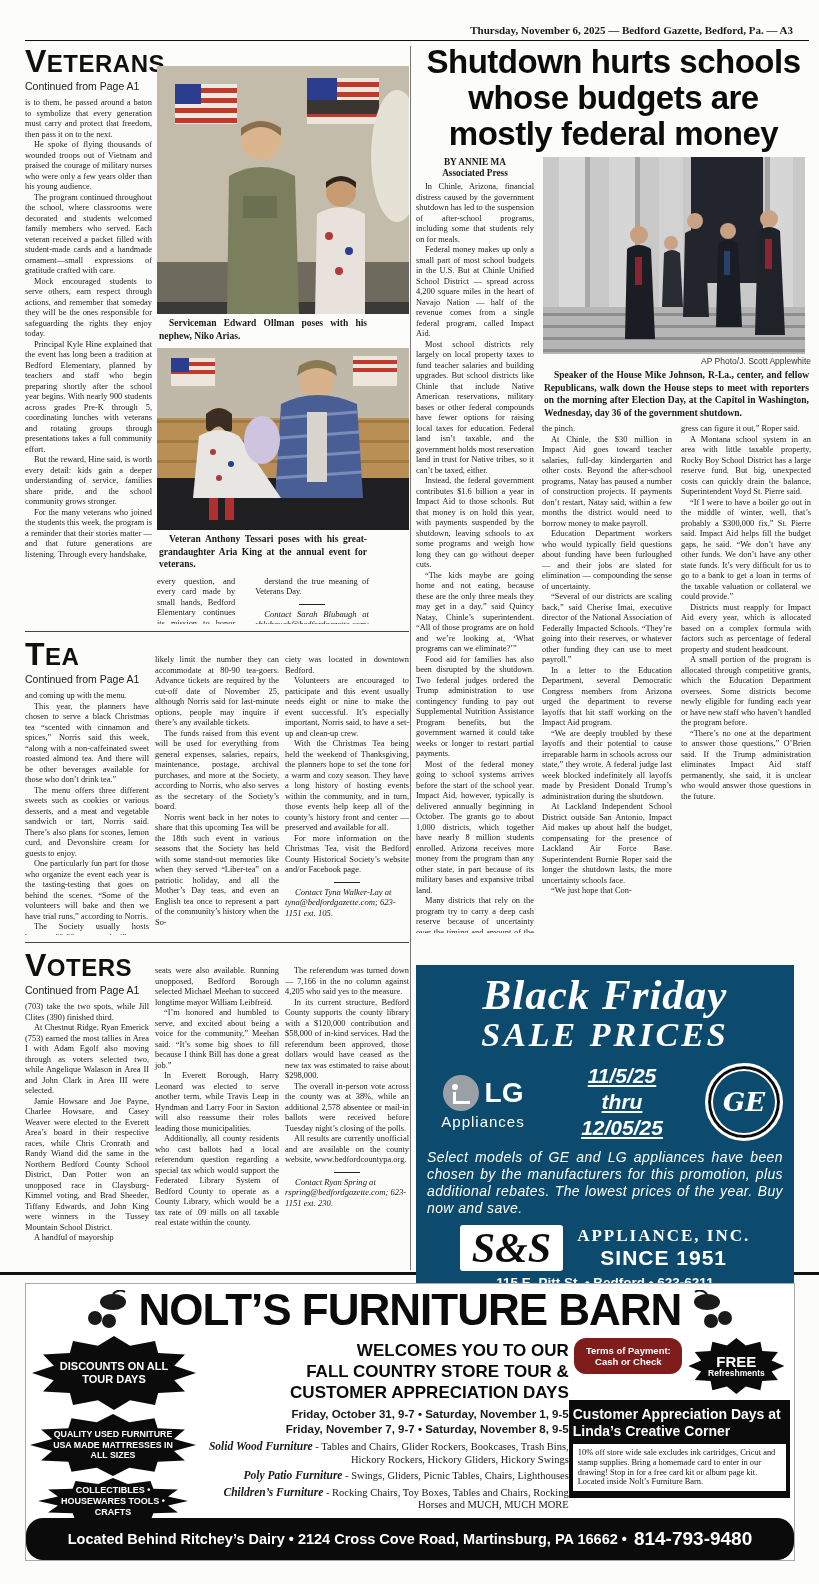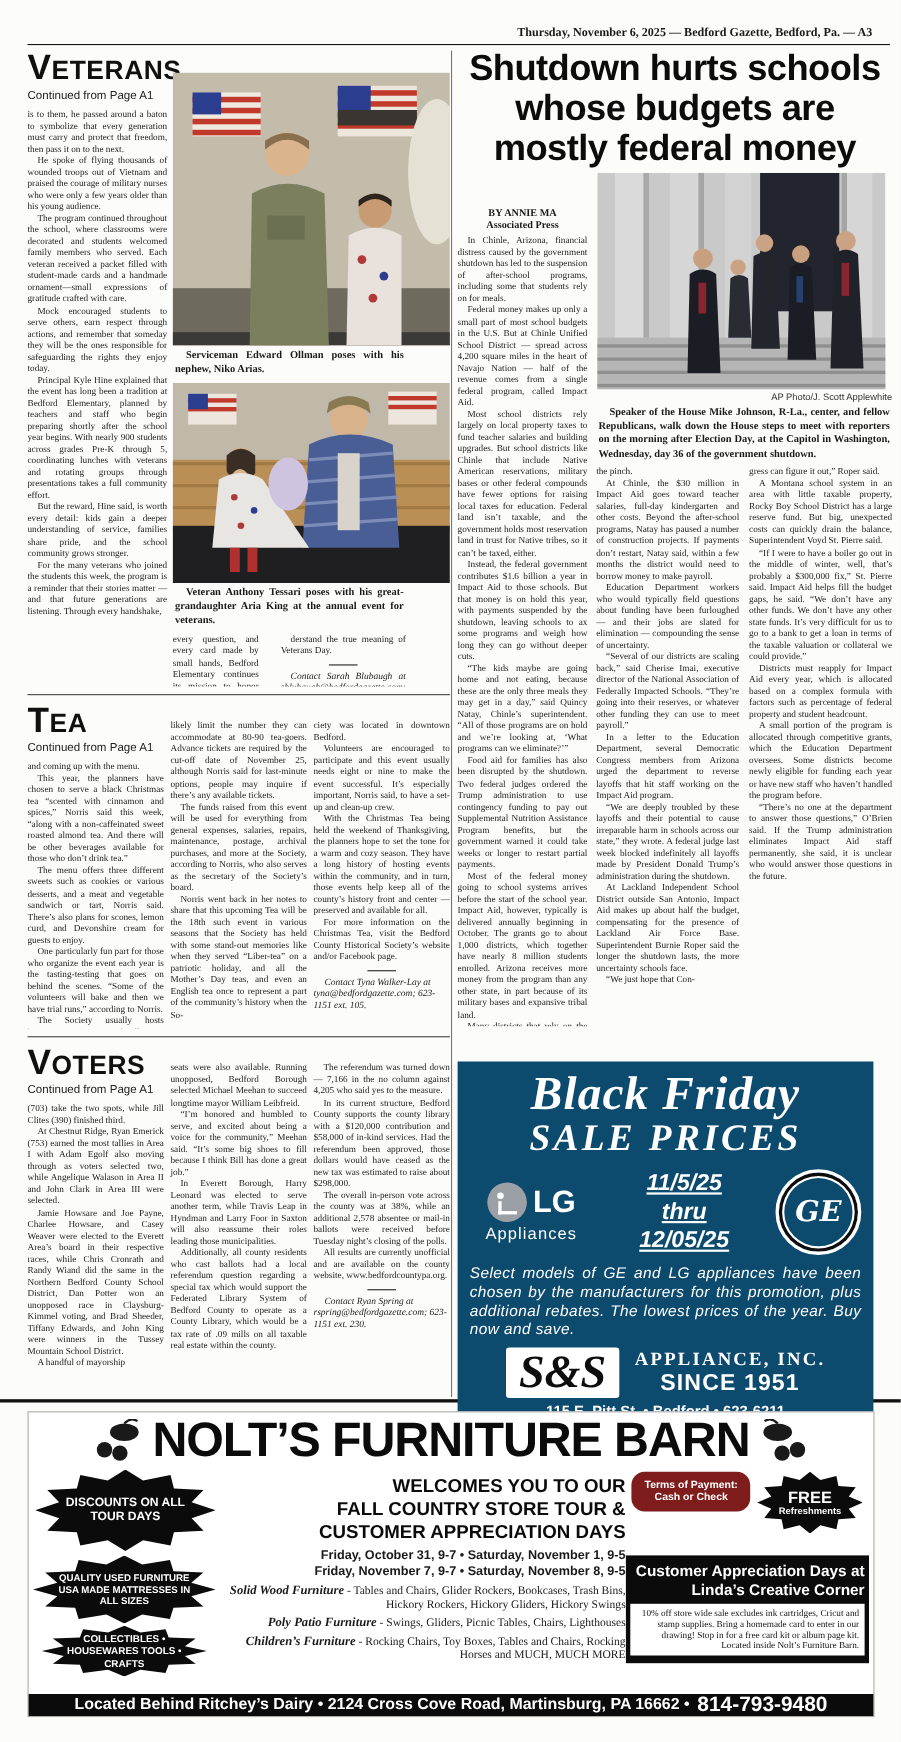--- a/index.html
+++ b/index.html
@@ -42,21 +42,21 @@
   .sec3 .cols{display:flex;gap:6px;overflow:hidden;}
   .sec3 .col{width:124px;}
   .sec3 .col.offset{padding-top:16px;}
   .tea-cols{height:296px;}
   .voters-cols{height:312px;}
 
   
   .headline{font-family:"Liberation Sans",sans-serif;font-weight:bold;font-size:33px;line-height:36px;
             text-align:center;letter-spacing:-.5px;color:#0c0c0c;margin-bottom:5px;}
   .art-row{display:flex;gap:8px;height:776px;overflow:hidden;}
-  .art-c1{width:118px;margin-top:32px;}
+  .art-c1{width:118px;}
   .art-right{width:269px;}
   .byline{text-align:center;font-weight:bold;font-size:9.3px;line-height:11px;margin-bottom:3px;}
   .art-cols{display:flex;gap:9px;margin-top:5px;}
   .art-cols .col{width:130px;}
   .art-photo{margin-left:1px;}
 
   
   .bf{margin-top:32px;width:356px;background:#0c4a6e;color:#fff;padding:8px 11px 10px;
       font-family:"Liberation Sans",sans-serif;}
   .bf-title{font-family:"Liberation Serif",serif;font-style:italic;font-weight:bold;
@@ -108,26 +108,26 @@
   .tour-dates div{font-weight:bold;font-size:11.5px;line-height:15px;font-family:"Liberation Sans",sans-serif;}
   .cat-line{font-size:10.5px;line-height:12.5px;margin-top:3px;}
   .cat-lead{font-weight:bold;font-style:italic;font-size:11.5px;}
   .nolt-right{width:222px;padding-top:2px;}
   .badges-row{display:flex;gap:6px;align-items:flex-start;justify-content:center;}
   .terms-badge{background:#7f1d1d;color:#fff;border-radius:12px;font-size:9.5px;line-height:11px;
                text-align:center;padding:7px 8px;width:92px;font-family:"Liberation Sans",sans-serif;font-weight:bold;}
   .free-burst{width:96px;height:56px;flex:none;}
   .free-burst .t1{font-size:15px;line-height:15px;display:block;}
   .free-burst .t2{font-size:8.5px;line-height:9px;display:block;}
-  .linda-box{background:#0b0b0b;color:#fff;margin-top:20px;padding:6px 4px 7px;text-align:right;}
+  .linda-box{background:#0b0b0b;color:#fff;margin-top:6px;padding:6px 4px 7px;text-align:left;}
   .linda-head{font-family:"Liberation Sans",sans-serif;font-weight:bold;font-size:14px;line-height:16.5px;}
   .linda-body{background:#fff;color:#111;font-size:8.4px;line-height:9.8px;margin-top:5px;padding:4px 5px;}
-  .nolt-bar{position:absolute;left:0;bottom:0;width:100%;height:20px;background:#0b0b0b;color:#fff;
+  .nolt-bar{position:absolute;left:0;bottom:0;width:100%;height:42px;background:#0b0b0b;color:#fff;
             display:flex;align-items:center;justify-content:center;gap:7px;
-            font-family:"Liberation Sans",sans-serif;font-weight:bold;}
+            font-family:"Liberation Sans",sans-serif;font-weight:bold;border-radius:17px;}
   .nolt-loc{font-size:14.5px;}
   .nolt-phone{font-size:19px;}
 </style>
 </head>
 <body>
 
 <div class="page">
 
   <div class="dateline">Thursday, November 6, 2025 — Bedford Gazette, Bedford, Pa. — A3</div>
   <div class="rule-top"></div>

